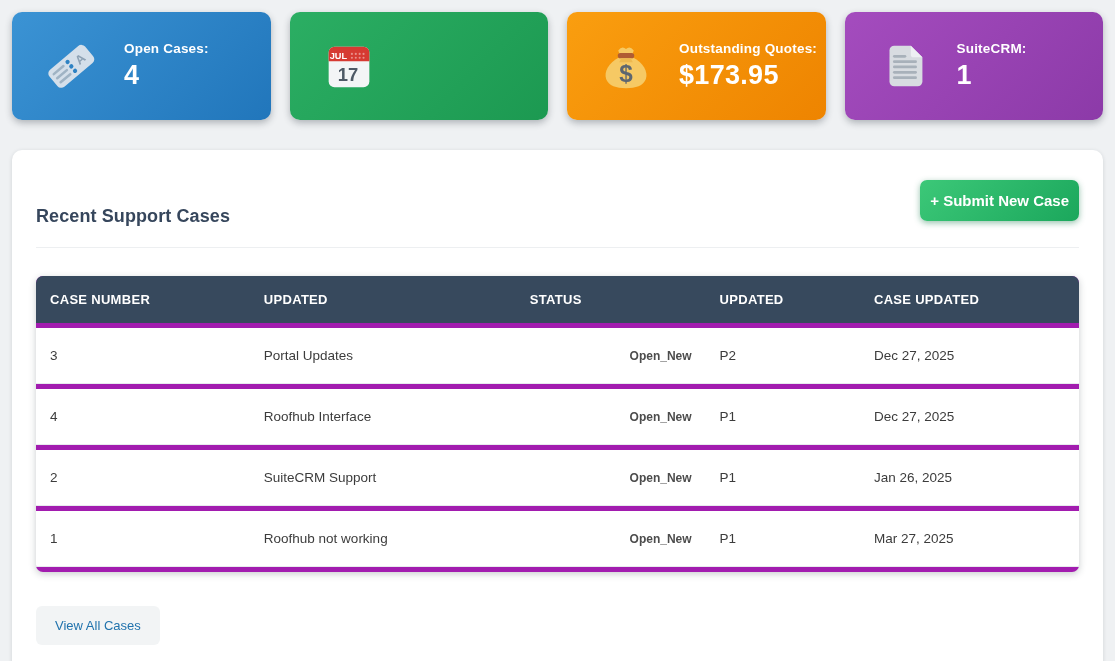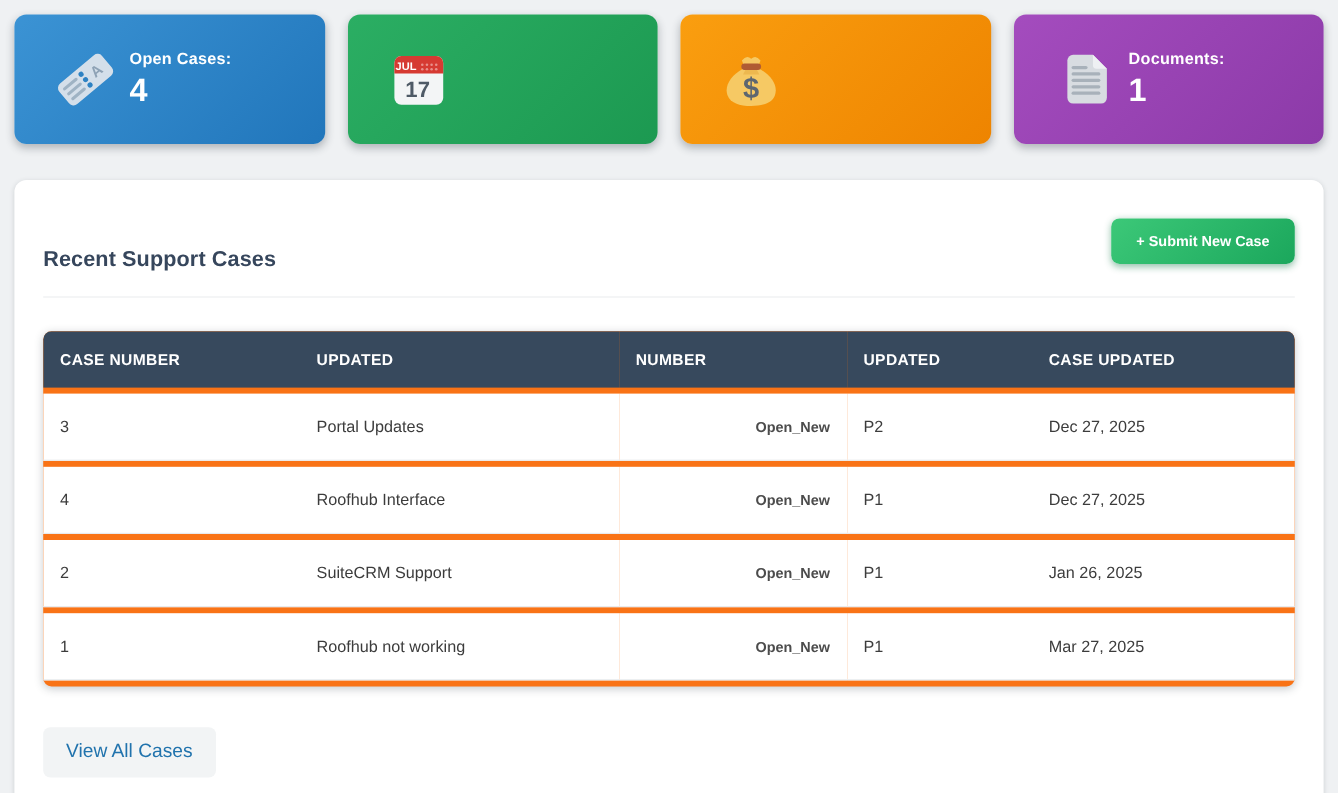--- a/index.html
+++ b/index.html
@@ -17,67 +17,67 @@
     flex:1; height:108px; border-radius:10px;
     display:flex; align-items:center; padding-left:28px;
     box-shadow:0 3px 7px rgba(30,40,50,.30);
     color:#fff; cursor:pointer;
   }
   .card--blue   { background:linear-gradient(135deg,#3b93d4,#2176bb); }
   .card--green  { background:linear-gradient(135deg,#2bae63,#1c9951); }
   .card--orange { background:linear-gradient(135deg,#fa9e0f,#ee8400); }
   .card--purple { background:linear-gradient(135deg,#a44cbe,#8c3aa8); }
   .card-icon { width:62px; height:62px; flex:0 0 62px; }
-  .card-text { margin-left:6px; }
+  .card-text { margin-left:22px; }
   .card-label { font-size:13.5px; font-weight:700; letter-spacing:.2px; }
   .card-value { font-size:27px; font-weight:700; margin-top:4px; letter-spacing:.3px; }
 
   
   .panel {
     margin-top:30px; background:#fff; border-radius:10px;
     box-shadow:0 1px 4px rgba(30,40,50,.14);
     padding:24px 24px 26px;
     min-height:489px;
   }
   .panel-head { display:flex; justify-content:space-between; align-items:center; }
   .panel-title { font-size:18px; font-weight:700; color:#36465c; letter-spacing:.1px;margin-top:32px; }
   .submit-btn {
-    border:none; border-radius:7px; padding:12px 21px;
+    border:none; border-radius:7px; padding:12px 10px;
     background:linear-gradient(135deg,#3cc878,#1ba75c);
-    color:#fff; font-size:12px; font-weight:700;
+    color:#fff; font-size:15px; font-weight:700;
     font-family:"Liberation Sans", sans-serif;
     box-shadow:0 2px 6px rgba(20,120,70,.45);
     cursor:pointer;
     text-align:center;
   }
   .divider { border-bottom:1px solid #edeff1; margin-top:20px; }
 
   
   .table-wrap {
     margin-top:28px; border-radius:7px; overflow:hidden;
-    background:#f97316; box-shadow:0 2px 7px rgba(40,50,60,.25);
+    background:#a21caf; box-shadow:0 2px 7px rgba(40,50,60,.25);
   }
   table { width:100%; border-collapse:separate; border-spacing:0 5px; margin-top:-5px; }
   thead th {
     background:#37495d; color:#fff; text-align:left;
     font-size:13px; font-weight:700; letter-spacing:.3px;
     padding:16px 14px;
   }
   tbody td {
     background:#fff; padding:20px 14px; font-size:13.5px; color:#3c3c3c;
     border-bottom:1px solid #e8ebee;
   }
   tbody tr { cursor:pointer; }
   td.status { font-size:12px; font-weight:600; color:#4c4c4c;text-align:right; }
   col.c1{width:20.5%} col.c2{width:25.5%} col.c3{width:18.2%} col.c4{width:14.8%} col.c5{width:21%}
 
   .view-all-btn {
     margin-top:34px; border:none; border-radius:6px;
     background:#f2f4f5; color:#2173ad;
-    font-size:16px; font-family:"Liberation Sans", sans-serif;
+    font-size:13px; font-family:"Liberation Sans", sans-serif;
     padding:12px 19px; cursor:pointer;
   }
 </style>
 </head>
 <body>
 
 <div class="page">
 
   <div class="cards-row">
 
@@ -120,36 +120,40 @@
     </div>
 
     <div class="card card--orange">
       <svg class="card-icon" viewBox="0 0 64 64">
         <path d="M25 23 C14 29 9 38 11.5 45.5 C14 52.5 22 55 32 55 C42 55 50 52.5 52.5 45.5 C55 38 50 29 39 23 Z" fill="#f6c964"></path>
         <path d="M24 16 q4 -5.5 8 -1.5 q4 -4 8 1.5 l-1.5 4 h-13 z" fill="#f6c964"></path>
         <rect x="23.5" y="18.5" width="17" height="5.5" rx="2.7" fill="#b05c33"></rect>
         <path d="M27 24 h10 l2 4 h-14 z" fill="#edb84f"></path>
         <text x="32" y="48" font-size="25" font-weight="bold" fill="#5d6670" text-anchor="middle" font-family="Liberation Sans, sans-serif">$</text>
       </svg>
+      <div class="card-text">
+        <div class="card-label">Outstanding Quotes:</div>
+        <div class="card-value">$173.95</div>
+      </div>
     </div>
 
     <div class="card card--purple">
       <svg class="card-icon" viewBox="0 0 64 64">
         <path d="M17 16 a5 5 0 0 1 5-5 h17 l12 12 v25 a5 5 0 0 1 -5 5 h-24 a5 5 0 0 1 -5 -5 z" fill="#d8dce1"></path>
         <path d="M39 11 l12 12 h-9 a3 3 0 0 1 -3 -3 z" fill="#eef0f3"></path>
         <g stroke="#a8b1ba" stroke-width="2.8" stroke-linecap="round">
           <line x1="22" y1="22" x2="33" y2="22"></line>
           <line x1="22" y1="27.5" x2="44" y2="27.5"></line>
           <line x1="22" y1="33" x2="44" y2="33"></line>
           <line x1="22" y1="38.5" x2="44" y2="38.5"></line>
           <line x1="22" y1="44" x2="44" y2="44"></line>
         </g>
       </svg>
       <div class="card-text">
-        <div class="card-label">Documents:</div>
+        <div class="card-label">SuiteCRM:</div>
         <div class="card-value">1</div>
       </div>
     </div>
 
   </div>
 
   <div class="panel">
     <div class="panel-head">
       <div class="panel-title">Recent Support Cases</div>
       <button class="submit-btn">+ Submit New Case</button>
@@ -162,21 +166,21 @@
             <col class="c1">
             <col class="c2">
             <col class="c3">
             <col class="c4">
             <col class="c5">
           </colgroup>
         <thead>
           <tr>
             <th>CASE NUMBER</th>
             <th>UPDATED</th>
-            <th>NUMBER</th>
+            <th>STATUS</th>
             <th>UPDATED</th>
             <th>CASE UPDATED</th>
           </tr>
         </thead>
         <tbody>
             <tr>
     <td>3</td>
     <td>Portal Updates</td>
     <td class="status">Open_New</td>
     <td>P2</td>

